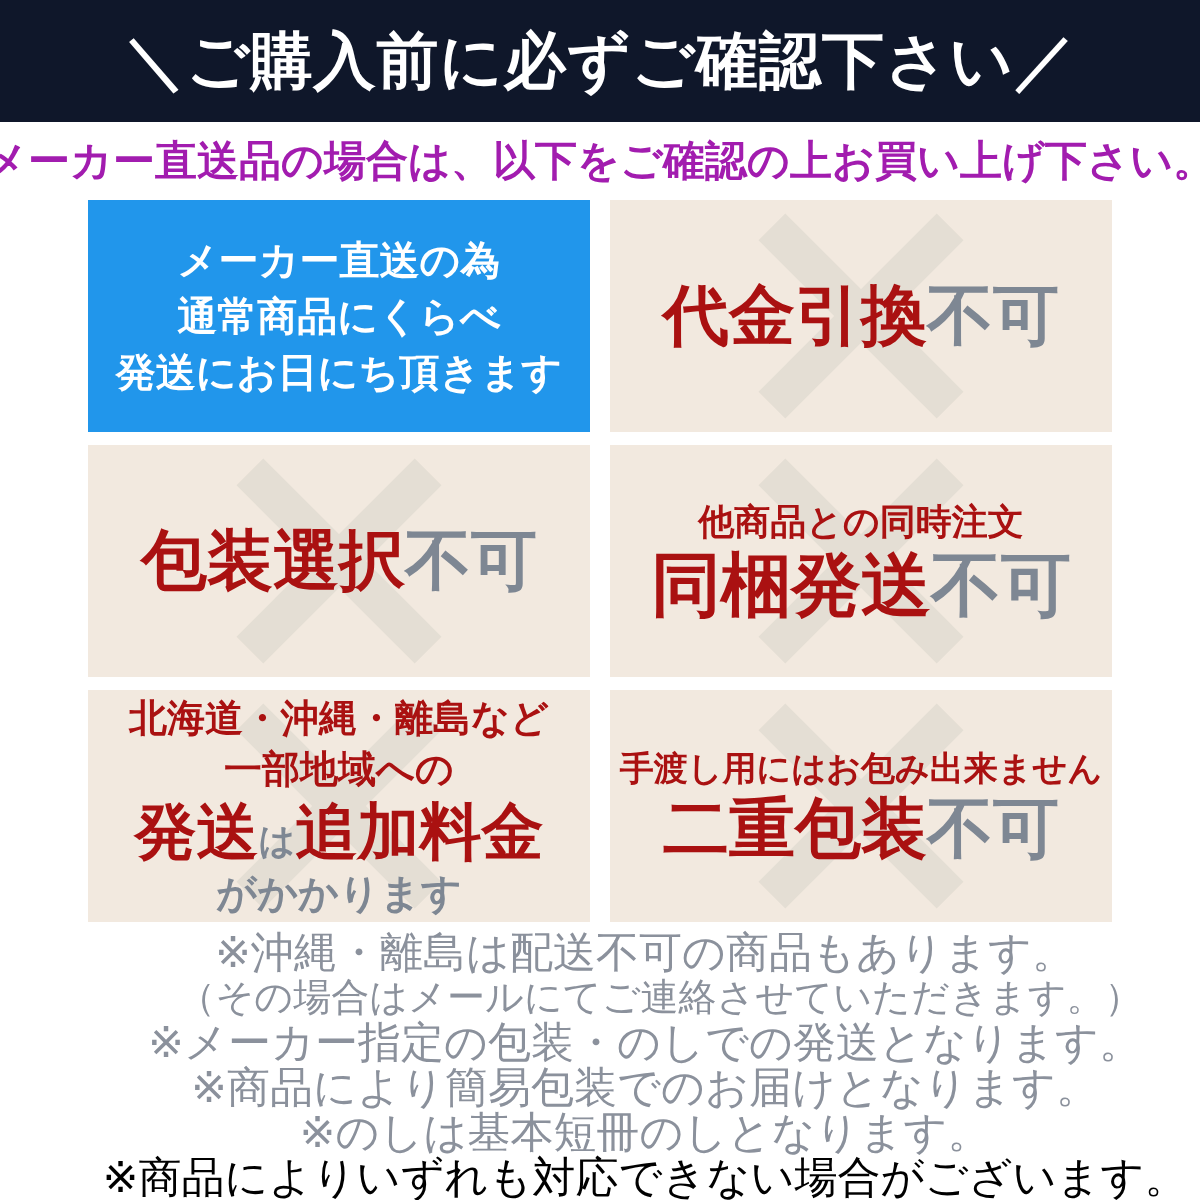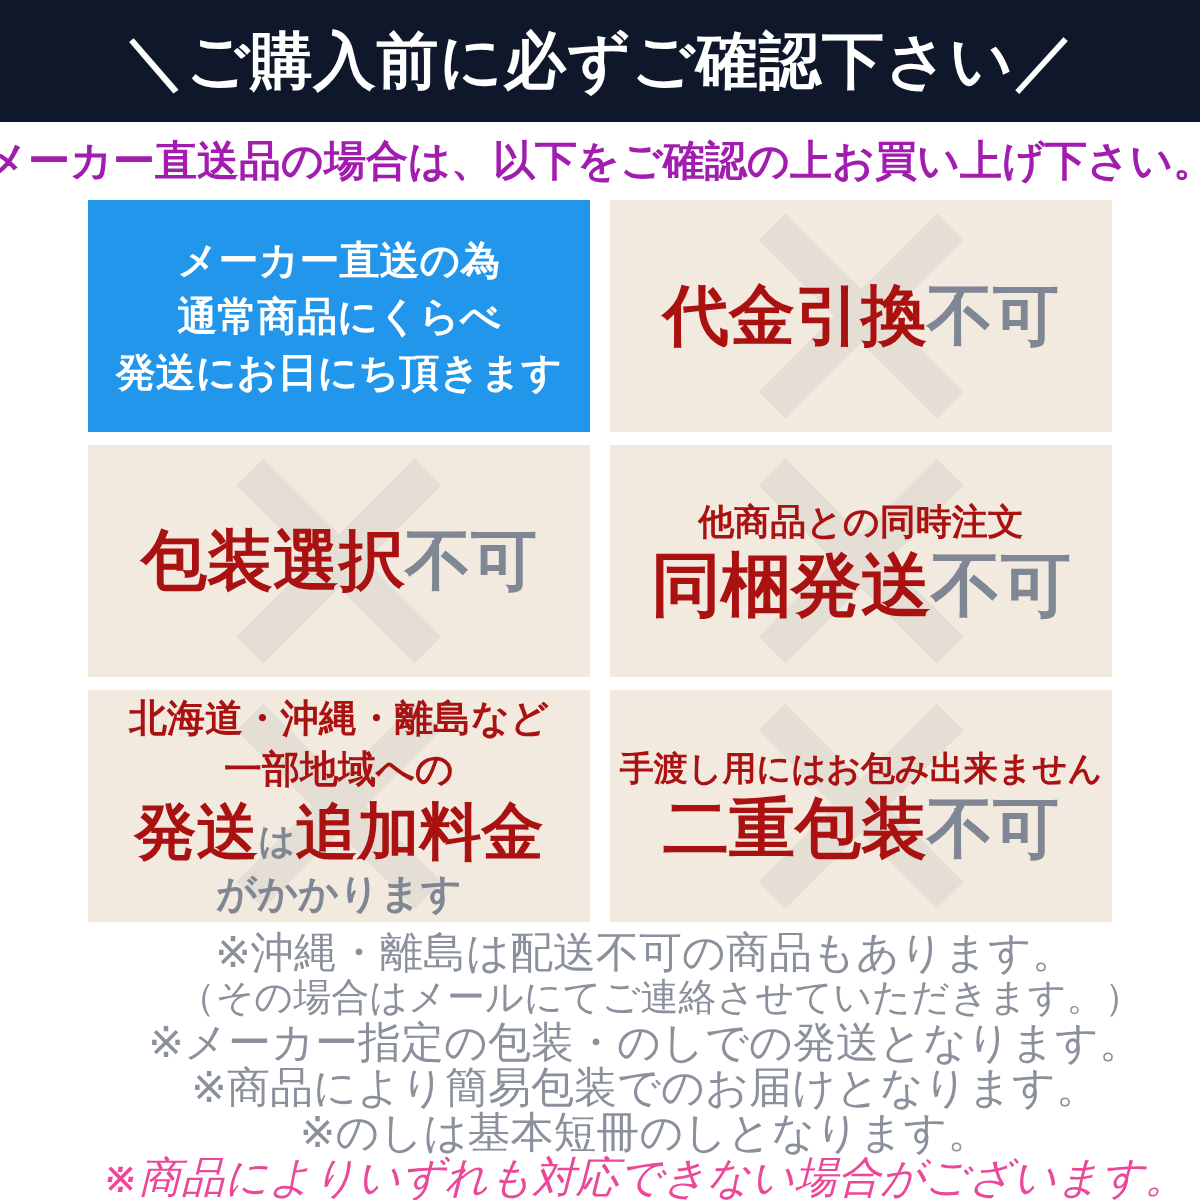--- a/index.html
+++ b/index.html
@@ -156,22 +156,21 @@
     font-size: 43px;
     line-height: 45px;
     color: #8b919c;
     white-space: nowrap;
   }
   .notes p.note-sub {
     font-size: 38px;
     padding-left: 30px;
   }
   .notes p.note-blue {
-    color: #ec4899;
-    font-style: italic;
+    color: #000000;
   }
 </style>
 </head>
 <body>
 
 <div class="canvas">
 
   <header class="header">
     <h1 class="title">＼ご購入前に必ずご確認下さい／</h1>
   </header>

